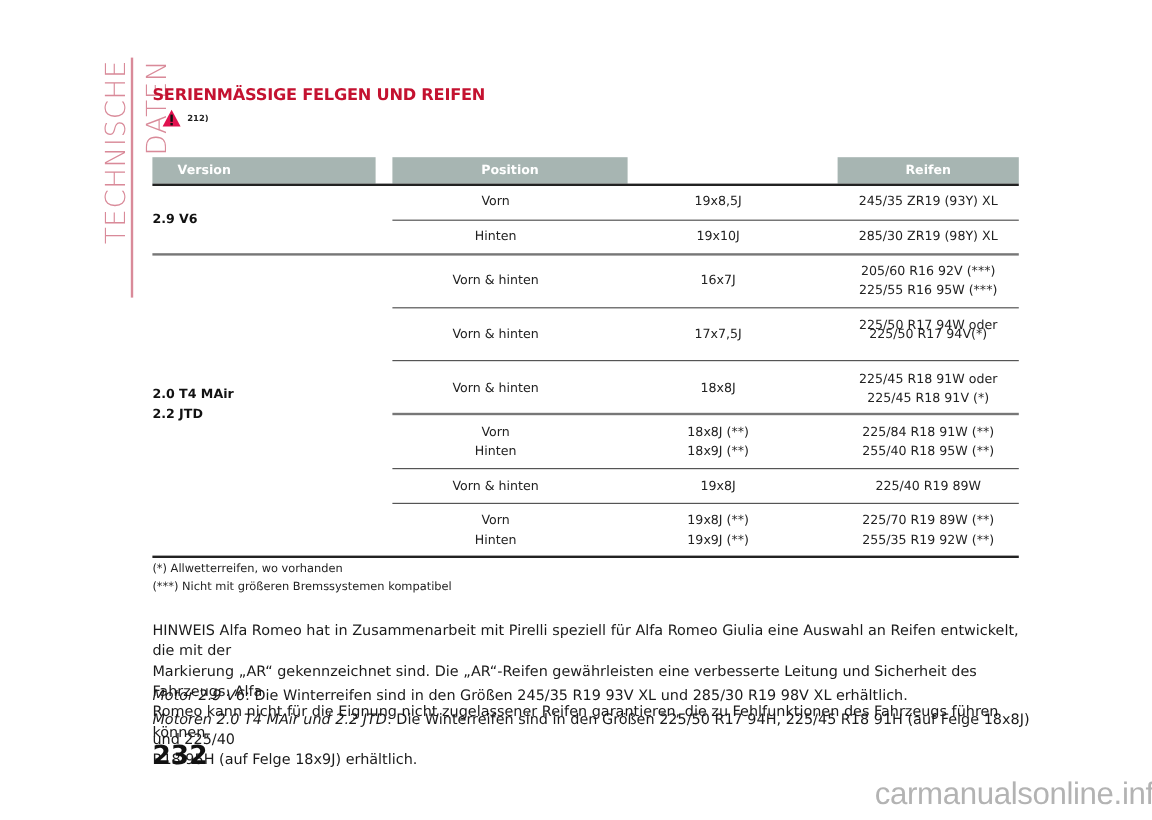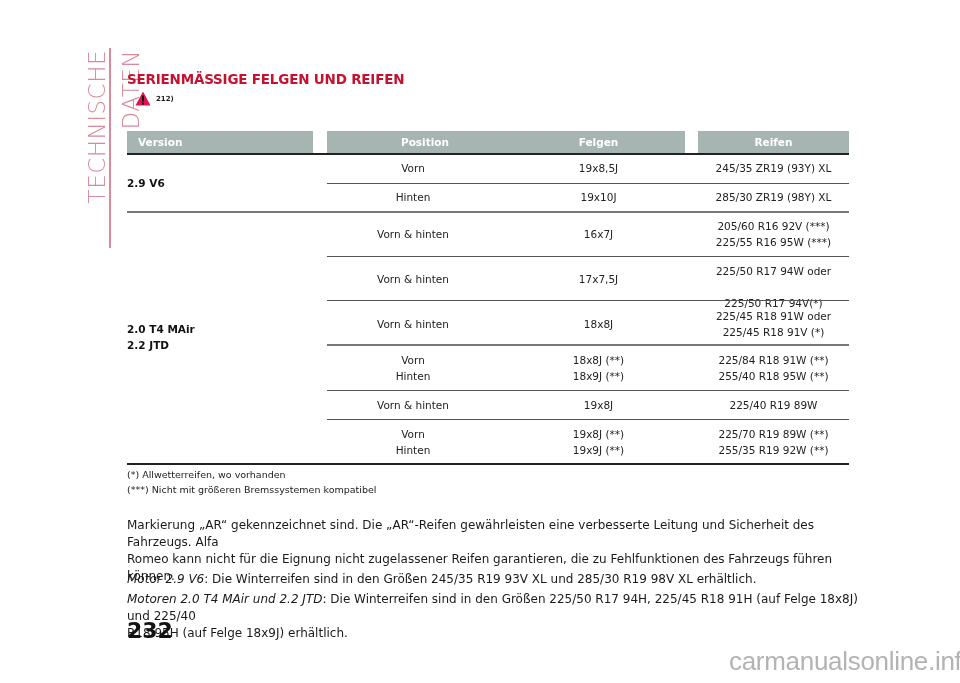--- a/index.html
+++ b/index.html
@@ -27,21 +27,21 @@
     .warn {
       position: absolute; left: 135px; top: 91px; display: flex; align-items: center; gap: 5px;
     }
     .warn svg { width: 16px; height: 15px; }
     .warn .ref { font-size: 7px; font-weight: bold; color: #222; }
     .hdr-row { position: absolute; left: 127px; top: 131px; width: 722px; height: 22px; }
     .hdr {
       position: absolute; top: 0; height: 22px; background: #a7b5b2; color: #ffffff;
       font-weight: bold; font-size: 10.5px; line-height: 22px;
     }
-    .hdr.h0 { left: 0; width: 186px; padding-left: 11px; box-sizing: border-box; }
+    .hdr.h0 { left: 0; width: 186px; padding-left: 21px; box-sizing: border-box; }
     .hdr.h1 { left: 200px; width: 196px; text-align: center; }
     .hdr.h2 { left: 385px; width: 173px; text-align: center; }
     .hdr.h3 { left: 571px; width: 151px; text-align: center; }
 
     .cell { position: absolute; font-size: 10.5px; color: #222; text-align: center; line-height: 15px; }
     .pos { left: 327px; width: 172px; }
     .fel { left: 512px; width: 173px; }
     .rei { left: 698px; width: 151px; }
     .ver { position: absolute; left: 127px; font-weight: bold; font-size: 10.5px; line-height: 15px; color: #111; }
     .hline { position: absolute; height: 1px; background: #555; }
@@ -70,21 +70,20 @@
     <polygon points="8,0.5 15.5,14.5 0.5,14.5" fill="#e0124f"></polygon>
     <rect x="7" y="4.5" width="2" height="6" fill="#111"></rect>
     <rect x="7" y="11.5" width="2" height="2" fill="#111"></rect>
   </svg>
   <span class="ref">212)</span>
 </div>
 
 <div class="hdr-row">
   <div class="hdr h0">Version</div>
   <div class="hdr h1">Position</div>
-  <div class="hdr h2">Felgen</div>
   <div class="hdr h3">Reifen</div>
 </div>
 <div class="hline" style="left:127px;top:153px;width:722px;height:2px;background:#222;"></div>
 
 <div class="ver" style="top:176px;">2.9 V6</div>
 
 <div>
   <div class="cell pos" style="top:161px;">Vorn</div>
   <div class="cell fel" style="top:161px;">19x8,5J</div>
   <div class="cell rei" style="top:161px;">245/35 ZR19 (93Y) XL</div>
@@ -105,21 +104,21 @@
   <div class="cell fel" style="top:227px;">16x7J</div>
   <div class="cell rei" style="top:219px;">205/60 R16 92V (***)</div>
   <div class="cell rei" style="top:235px;">225/55 R16 95W (***)</div>
 </div>
 <div class="hline inner" style="top:256px;"></div>
 
 <div>
   <div class="cell pos" style="top:272px;">Vorn &amp; hinten</div>
   <div class="cell fel" style="top:272px;">17x7,5J</div>
   <div class="cell rei" style="top:264px;">225/50 R17 94W oder</div>
-  <div class="cell rei" style="top:296px;">225/50 R17 94V(*)</div>
+  <div class="cell rei" style="top:272px;">225/50 R17 94V(*)</div>
 </div>
 <div class="hline inner" style="top:300px;"></div>
 
 <div>
   <div class="cell pos" style="top:317px;">Vorn &amp; hinten</div>
   <div class="cell fel" style="top:317px;">18x8J</div>
   <div class="cell rei" style="top:309px;">225/45 R18 91W oder</div>
   <div class="cell rei" style="top:325px;">225/45 R18 91V (*)</div>
 </div>
 <div class="hline inner" style="top:344px;height:2px;background:#777;"></div>
@@ -150,20 +149,21 @@
   <div class="cell rei" style="top:443px;">255/35 R19 92W (**)</div>
 </div>
 <div class="hline bottom" style="top:463px;"></div>
 
 <div class="footnotes">
   <div>(*) Allwetterreifen, wo vorhanden</div>
   <div>(***) Nicht mit größeren Bremssystemen kompatibel</div>
 </div>
 
 <div class="para" style="top:517px;">
+  <div>HINWEIS Alfa Romeo hat in Zusammenarbeit mit Pirelli speziell für Alfa Romeo Giulia eine Auswahl an Reifen entwickelt, die mit der</div>
   <div>Markierung „AR“ gekennzeichnet sind. Die „AR“-Reifen gewährleisten eine verbesserte Leitung und Sicherheit des Fahrzeugs. Alfa</div>
   <div>Romeo kann nicht für die Eignung nicht zugelassener Reifen garantieren, die zu Fehlfunktionen des Fahrzeugs führen können.</div>
 </div>
 
 <div class="para" style="top:571px;">
   <i>Motor 2.9 V6</i><span>: Die Winterreifen sind in den Größen 245/35 R19 93V XL und 285/30 R19 98V XL erhältlich.</span>
 </div>
 
 <div class="para" style="top:591px;">
   <div><i>Motoren 2.0 T4 MAir und 2.2 JTD</i><span>: Die Winterreifen sind in den Größen 225/50 R17 94H, 225/45 R18 91H (auf Felge 18x8J) und 225/40</span></div>

